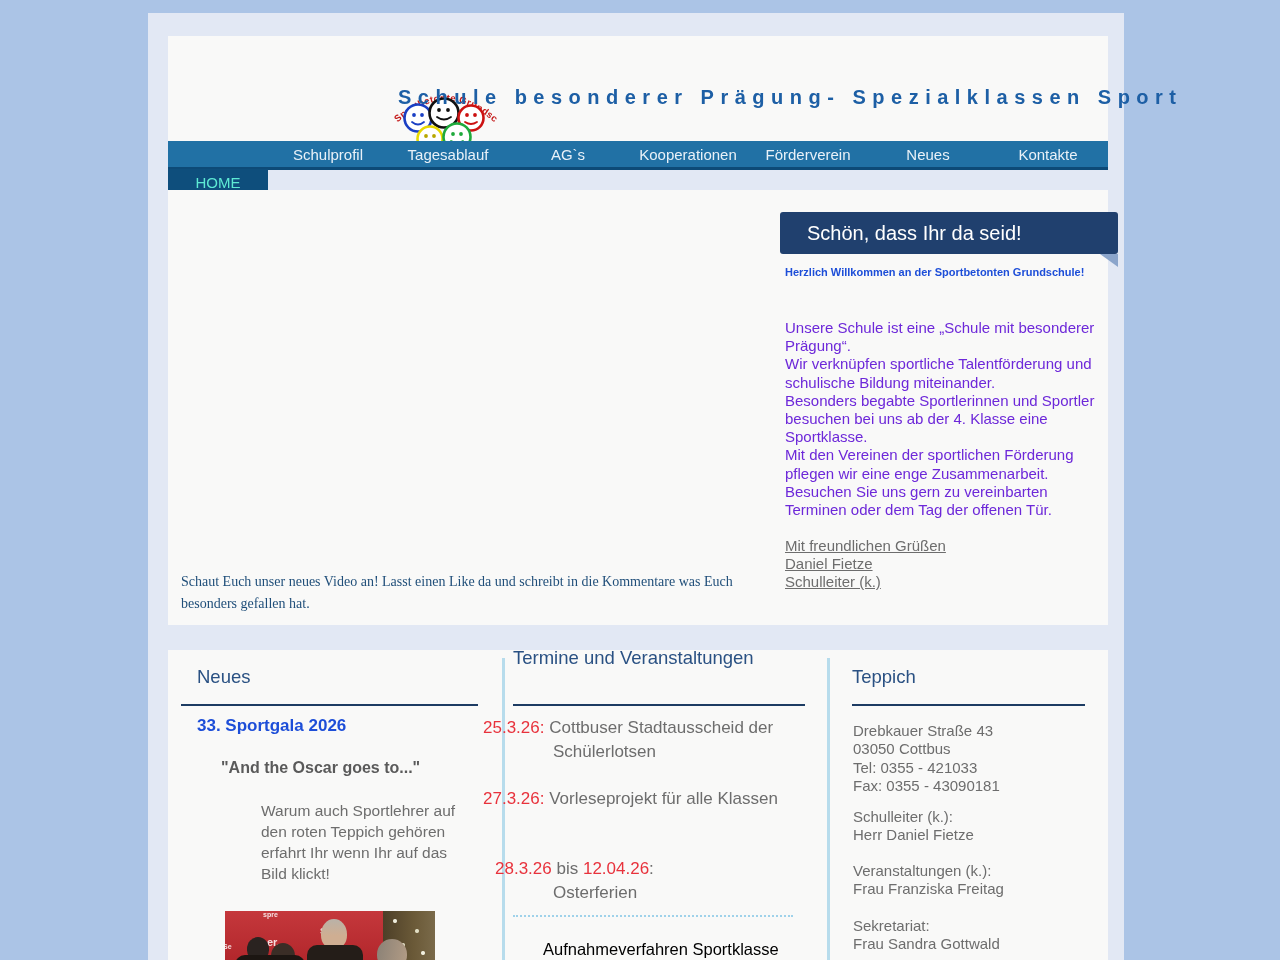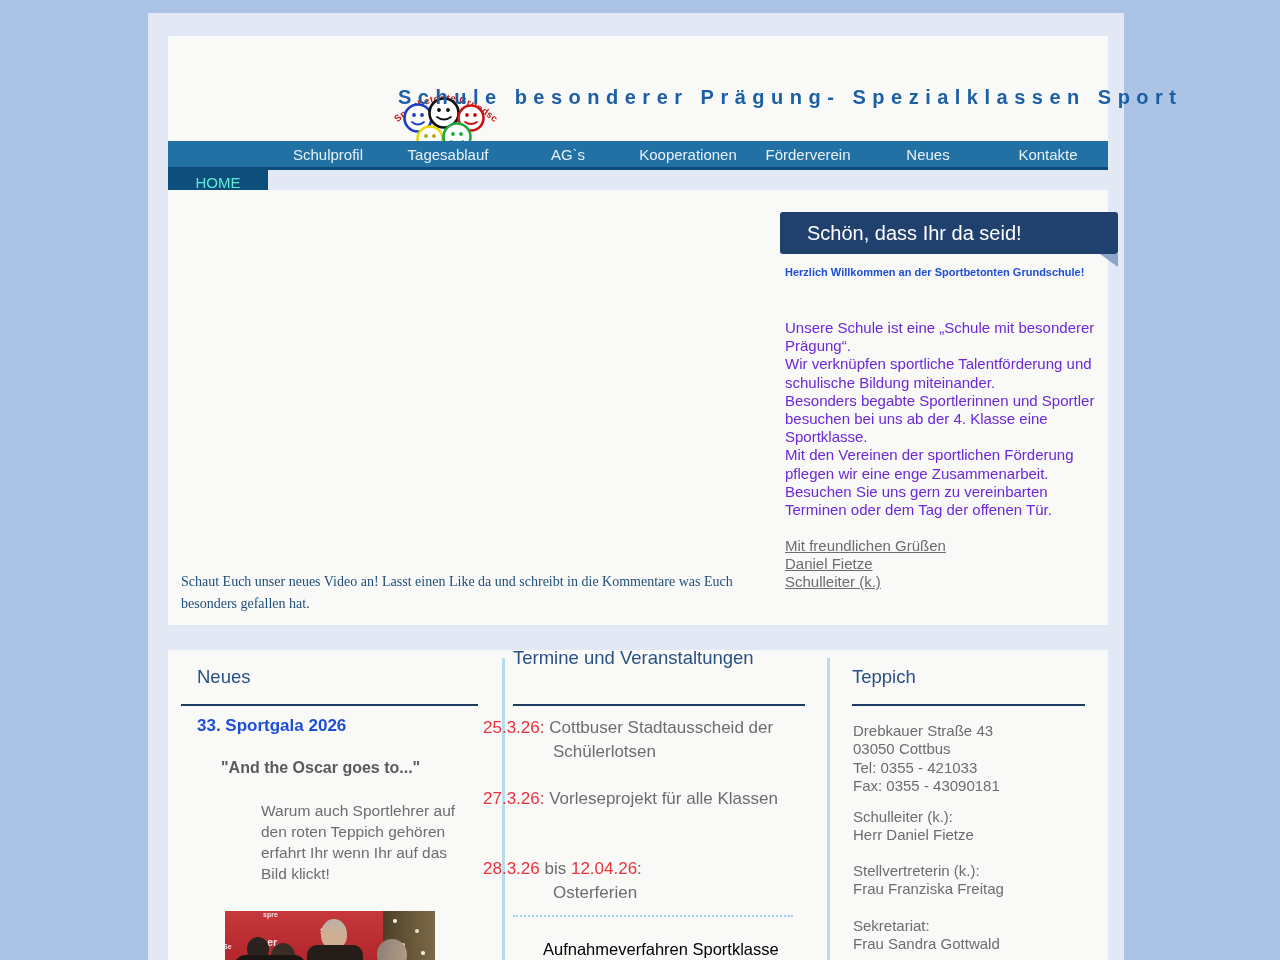--- a/index.html
+++ b/index.html
@@ -188,30 +188,30 @@
 
 <div class="col-heading" style="left:513px; top:647px;">Termine und Veranstaltungen</div>
 <div class="col-rule" style="left:513px; top:704px; width:292px;"></div>
 
 <div class="termine-item" style="top:716px;">
   <span class="date-red">25.3.26:</span><span> Cottbuser Stadtausscheid der Schülerlotsen</span>
 </div>
 <div class="termine-item" style="top:787px;">
   <span class="date-red">27.3.26:</span><span> Vorleseprojekt für alle Klassen</span>
 </div>
-<div class="termine-item" style="top:857px;">
+<div class="termine-item" style="top:857px;margin-left:12px;">
   <span class="date-red">28.3.26</span><span> bis </span><span class="date-red">12.04.26</span><span>:</span>
 </div>
 <div class="termine-item" style="top:881px;">
   <span style="padding-left:70px;">Osterferien</span>
 </div>
 <div class="dotted-rule"></div>
 <div class="termine-link">Aufnahmeverfahren Sportklasse</div>
 
 <div class="col-heading" style="left:852px; top:666px;">Teppich</div>
 <div class="col-rule" style="left:852px; top:704px; width:233px;"></div>
 <div class="kontakt-block" style="top:722px;">Drebkauer Straße 43
 03050 Cottbus
 Tel: 0355 - 421033
 Fax: 0355 - 43090181</div>
 <div class="kontakt-block" style="top:808px;"><span>Schulleiter (k.):</span><br><span>Herr Daniel Fietze</span></div>
-<div class="kontakt-block" style="top:862px;"><span>Stellvertreterin (k.):</span><br><span>Frau Franziska Freitag</span></div>
+<div class="kontakt-block" style="top:862px;"><span>Veranstaltungen (k.):</span><br><span>Frau Franziska Freitag</span></div>
 <div class="kontakt-block" style="top:917px;"><span>Sekretariat:</span><br><span>Frau Sandra Gottwald</span></div>
 
 </body></html>

